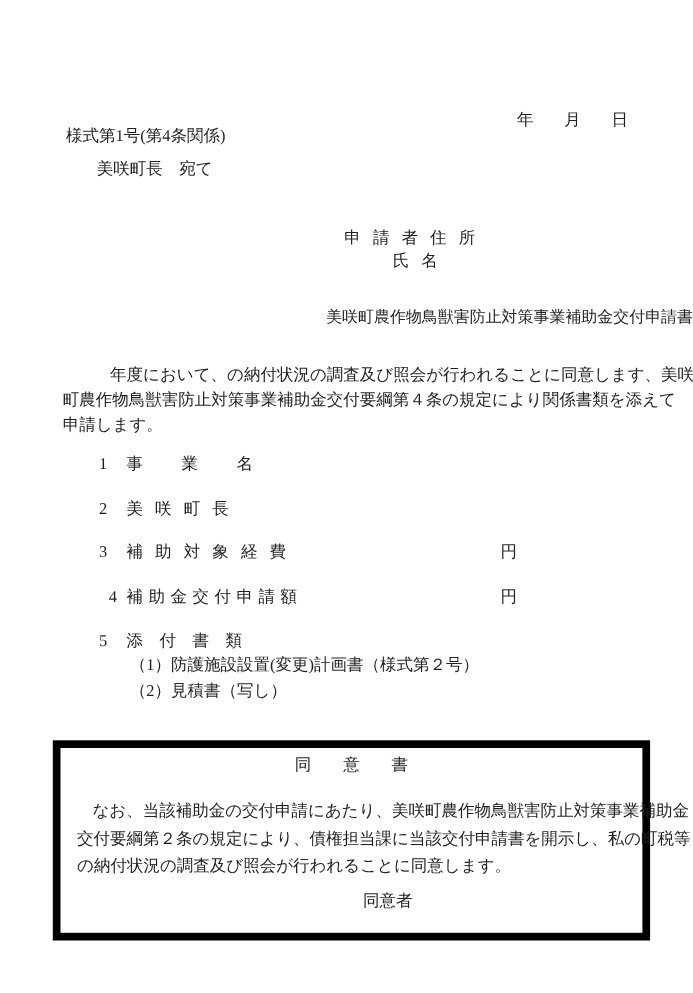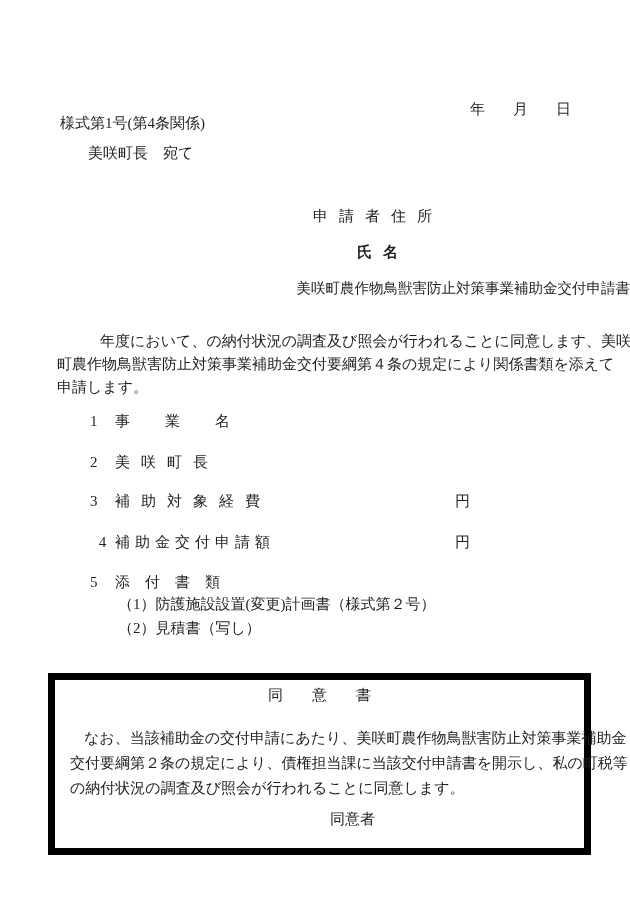--- a/index.html
+++ b/index.html
@@ -17,21 +17,21 @@
     color: #1f1f1f;
     overflow: hidden;
   }
   .abs { position: absolute; white-space: nowrap; }
 
   .form-number   { top: 66px;  left: 60px; margin-top: 48px; }
   .date-line     { top: 100px; left: 470px; letter-spacing: 28px; }
   .addressee     { top: 144px; left: 88px; }
 
   .applicant-address { top: 207px; left: 313px; letter-spacing: 11px; }
-  .applicant-name    { top: 243px; left: 357px; letter-spacing: 11px; font-weight: bold; }
+  .applicant-name    { top: 228px; left: 357px; letter-spacing: 11px; }
 
   .doc-title {
     top: 279px; left: 0; width: 630px;
     text-align: right;
     font-size: 14.5px;
     font-weight: normal;
     margin: 0;
   }
 
   .body-par {

